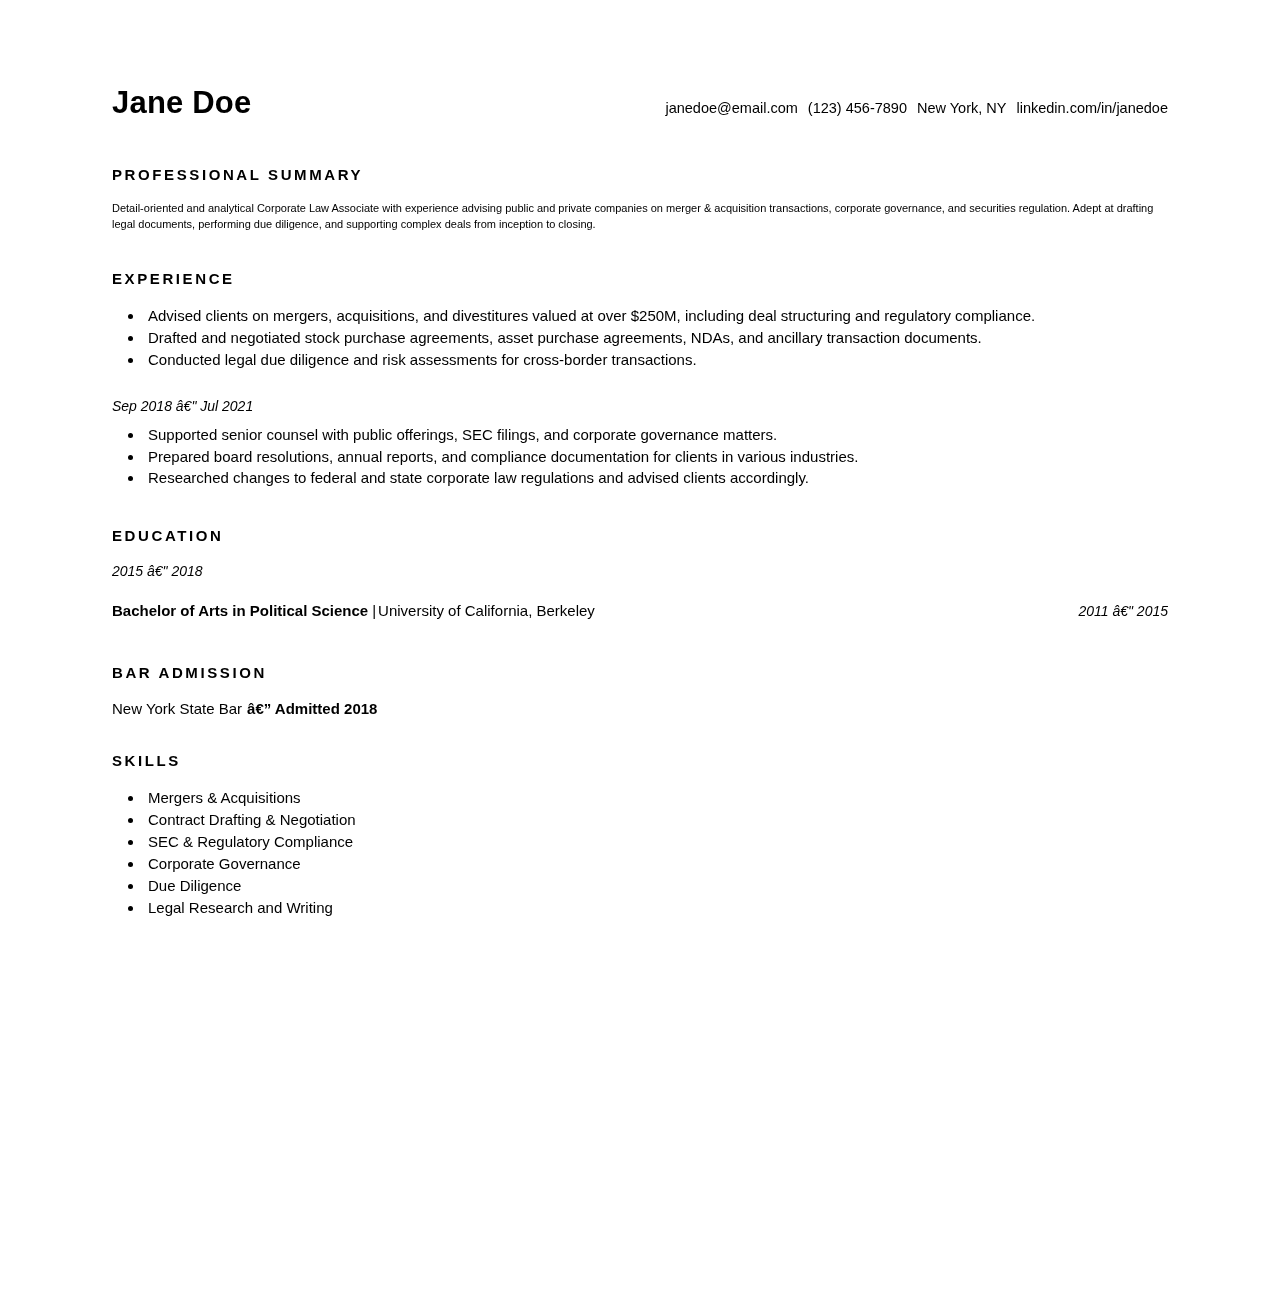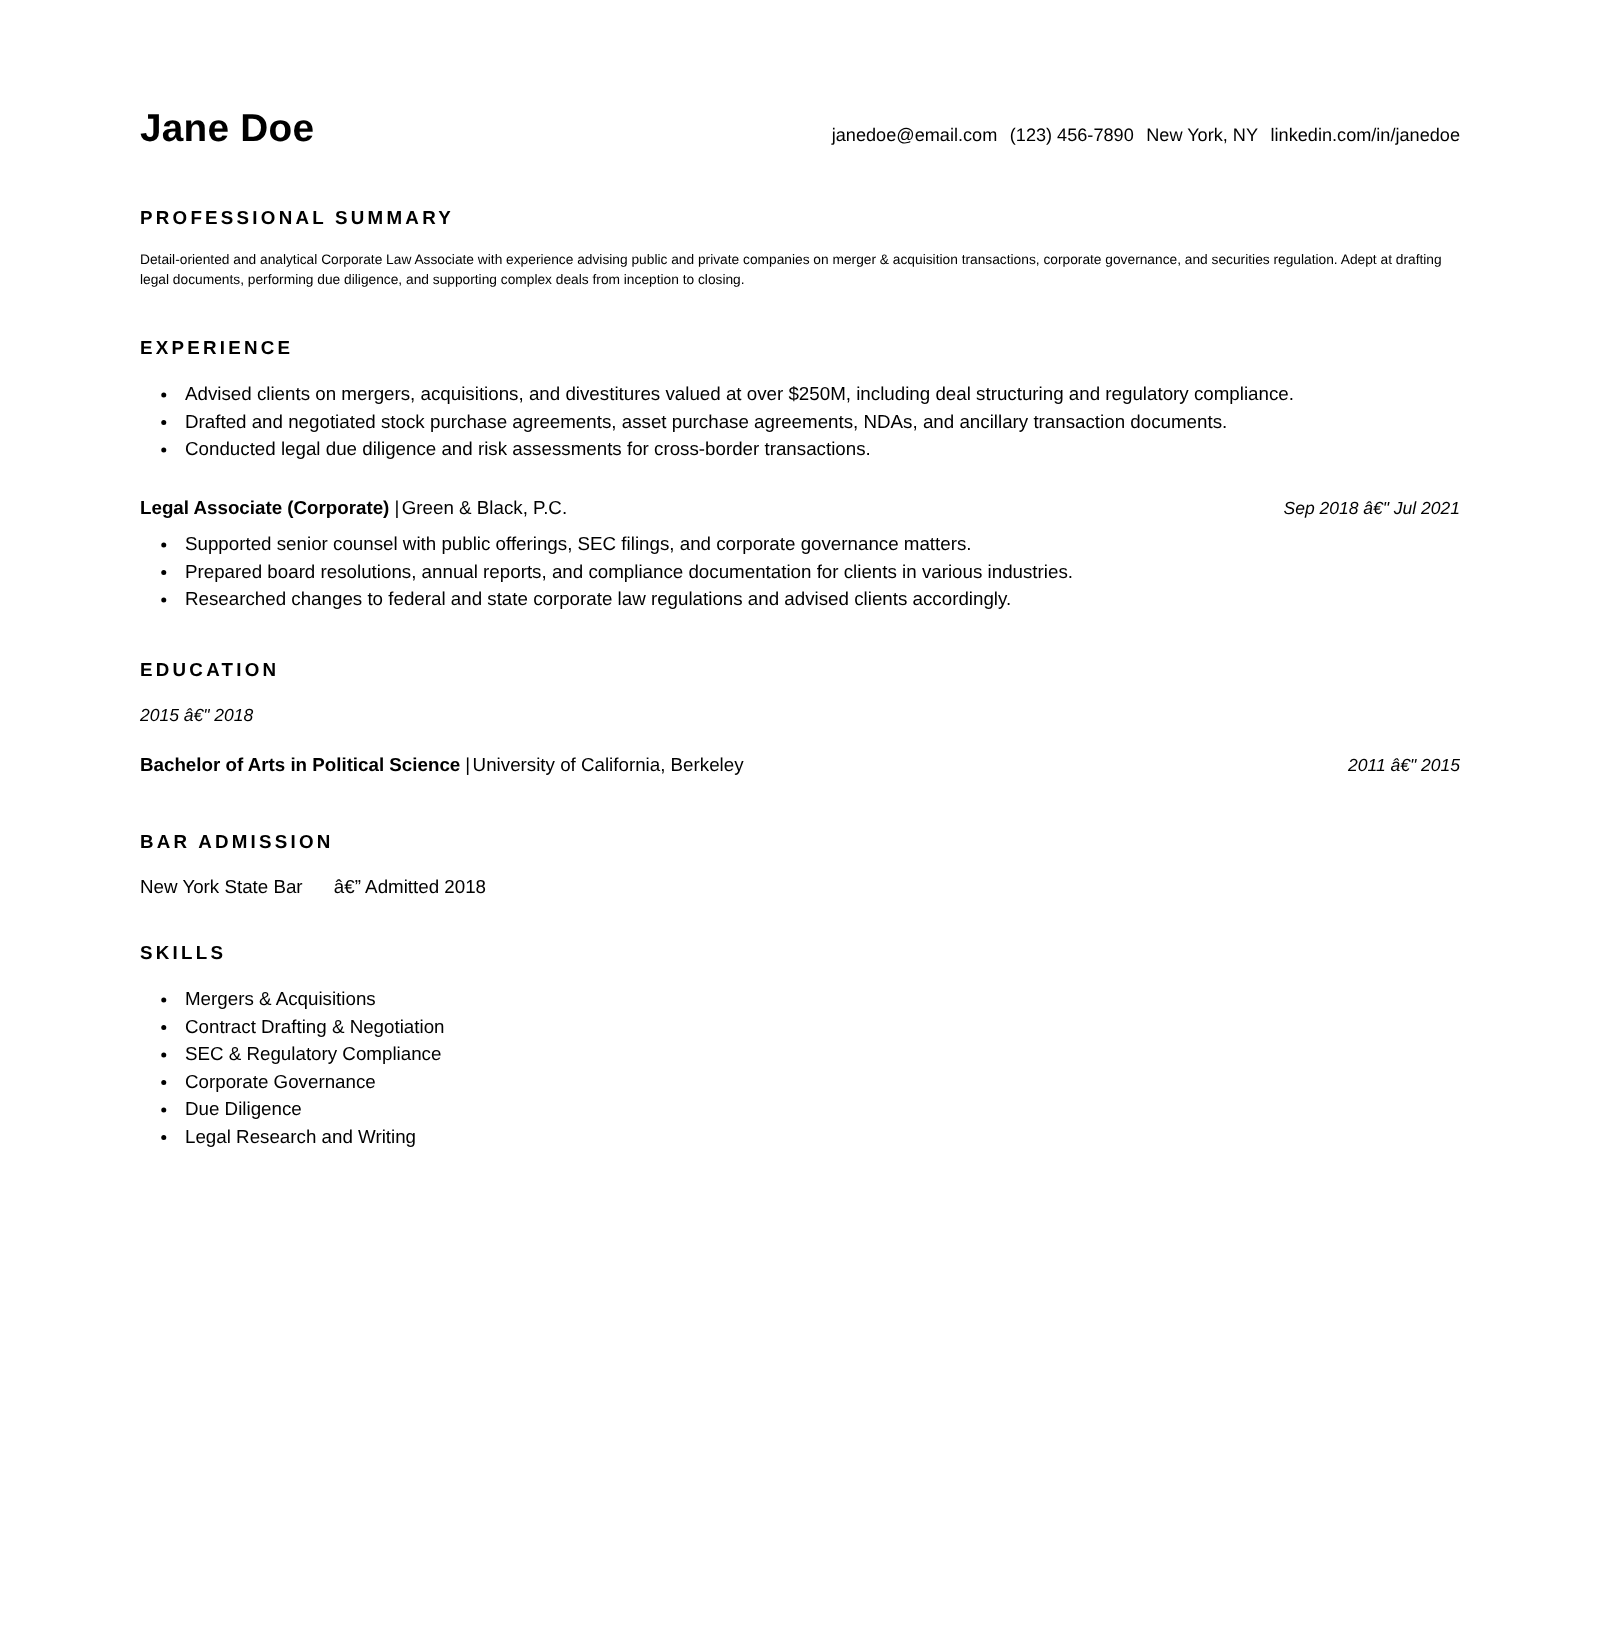--- a/index.html
+++ b/index.html
@@ -114,21 +114,21 @@
   }
 
   .edu-entry { margin-bottom: 21px; }
   .edu-entry:last-child { margin-bottom: 0; }
 
   .bar-line {
     font-size: 15px;
     line-height: 1.3;
   }
   .bar-name { font-weight: normal; }
-  .bar-rest { font-weight: normal; padding-left: 5px; margin-left: 20px; }
+  .bar-rest { font-weight: bold; padding-left: 5px; }
 </style>
 </head>
 <body>
 
 <div class="page">
 
   <div class="header">
     <div class="name">Jane Doe</div>
     <div class="contact">
       <span>janedoe@email.com</span>
@@ -153,23 +153,20 @@
         <li>Advised clients on mergers, acquisitions, and divestitures valued at over $250M, including deal structuring and regulatory compliance.</li>
         <li>Drafted and negotiated stock purchase agreements, asset purchase agreements, NDAs, and ancillary transaction documents.</li>
         <li>Conducted legal due diligence and risk assessments for cross-border transactions.</li>
       </ul>
     </div>
 
     <div class="gap-sm"></div>
 
     <div>
       <div class="entry-row">
-        <div class="entry-left">
-          <span class="entry-title">Legal Associate (Corporate)</span><span class="entry-sep">|</span><span class="entry-org">Green &amp; Black, P.C.</span>
-        </div>
         <div class="entry-dates">Sep 2018 â€" Jul 2021</div>
       </div>
       <ul class="bullets">
         <li>Supported senior counsel with public offerings, SEC filings, and corporate governance matters.</li>
         <li>Prepared board resolutions, annual reports, and compliance documentation for clients in various industries.</li>
         <li>Researched changes to federal and state corporate law regulations and advised clients accordingly.</li>
       </ul>
     </div>
   </div>
 

